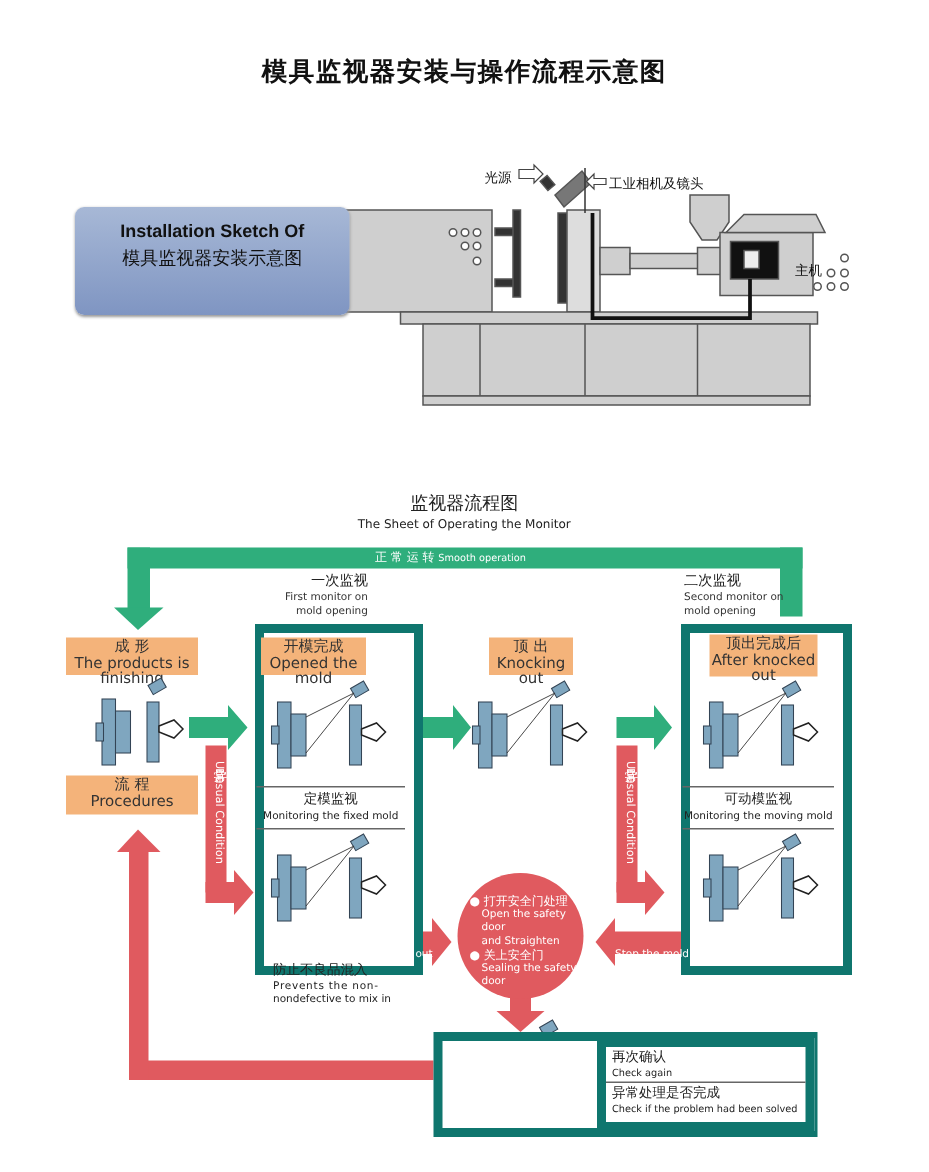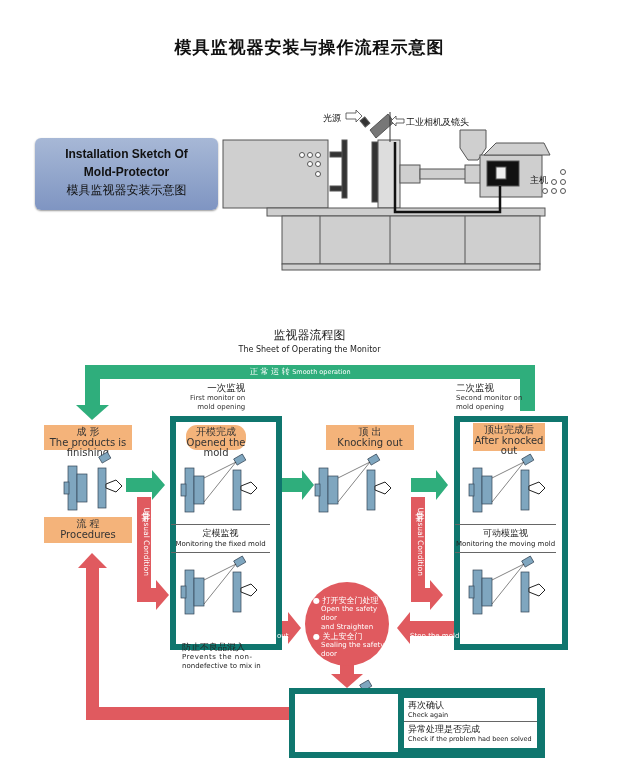--- a/index.html
+++ b/index.html
@@ -1,20 +1,20 @@
 <!DOCTYPE html>
 <html><head>
 <meta charset="utf-8">
 <style>
   html, body { margin:0; padding:0; background:#ffffff; }
   body { width:619px; height:781px; position:relative; overflow:hidden;
          font-family:"DejaVu Sans", "Liberation Sans", sans-serif; color:#222; }
   .abs { position:absolute; }
   .title { left:0; width:619px; top:36px; text-align:center; font-size:17px; font-weight:bold; letter-spacing:1px; color:#111; }
-  .badge { left:35px; top:138px; width:183px; height:72px; border-radius:6px;
+  .badge { left:50px; top:138px; width:183px; height:72px; border-radius:6px;
            background:linear-gradient(#a7b8d6,#7f95c2); color:#111; text-align:center; box-shadow:0 1px 2px #999; }
   .badge .en { font-size:12px; font-weight:bold; line-height:18px; margin-top:7px; font-family:"Liberation Sans", sans-serif; }
   .badge .cn { font-size:12px; line-height:18px; }
   .mlabel { font-size:9px; color:#111; }
   .sub-title { left:0; width:619px; text-align:center; }
   .orange { background:#f4b37a; text-align:center; color:#333; }
   .orange .cn { font-size:10px; line-height:13px; }
   .orange .en { font-size:10px; line-height:10px; }
   .box { border:6px solid #0f766e; background:#fff; }
   .hdr { font-size:9.5px; line-height:12px; color:#222; }
@@ -83,21 +83,20 @@
 
     <polyline points="395,142 395,212 500,212 500,186" fill="none" stroke="#111" stroke-width="2.5"></polyline>
   </g>
 
   <polygon points="346,113 356,113 356,110 362,116 356,122 356,119 346,119" fill="#fff" stroke="#444" stroke-width="0.8"></polygon>
   <polygon points="404,119 396,119 396,116 391,121 396,126 396,123 404,123" fill="#fff" stroke="#444" stroke-width="0.8"></polygon>
 </svg>
 
 <div class="abs badge">
   <div class="en">Installation Sketch Of</div>
-  <div class="en" style="margin-top:0">Mold-Protector</div>
   <div class="cn">模具监视器安装示意图</div>
 </div>
 <div class="abs mlabel" style="left:323px;top:112px;">光源</div>
 <div class="abs mlabel" style="left:406px;top:116px;">工业相机及镜头</div>
 <div class="abs mlabel" style="left:530px;top:174px;">主机</div>
 
 <div class="abs sub-title" style="top:327px;font-size:12px;">监视器流程图</div>
 <div class="abs sub-title" style="top:345px;font-size:8px;">The Sheet of Operating the Monitor</div>
 
 <svg width="619" height="781">
@@ -159,25 +158,25 @@
 <div class="abs box" style="left:454px;top:416px;width:102px;height:222px;"></div>
 <div class="abs" style="left:171px;top:524px;width:99px;border-top:1px solid #666;"></div>
 <div class="abs" style="left:171px;top:552px;width:99px;border-top:1px solid #666;"></div>
 <div class="abs" style="left:455px;top:524px;width:101px;border-top:1px solid #666;"></div>
 <div class="abs" style="left:455px;top:552px;width:101px;border-top:1px solid #666;"></div>
 
 <div class="abs orange" style="left:44px;top:425px;width:88px;height:25px;">
   <div class="cn">成 形</div>
   <div class="en">The products is finishing</div>
 </div>
-<div class="abs orange" style="left:186px;top:425px;width:60px;height:25px;border-radius:11px;">
+<div class="abs orange" style="left:174px;top:425px;width:70px;height:25px;">
   <div class="cn">开模完成</div>
   <div class="en">Opened the mold</div>
 </div>
-<div class="abs orange" style="left:326px;top:425px;width:88px;height:25px;">
+<div class="abs orange" style="left:326px;top:425px;width:56px;height:25px;">
   <div class="cn">顶 出</div>
   <div class="en">Knocking out</div>
 </div>
 <div class="abs orange" style="left:473px;top:423px;width:72px;height:28px;">
   <div class="cn">顶出完成后</div>
   <div class="en">After knocked out</div>
 </div>
 <div class="abs orange" style="left:44px;top:517px;width:88px;height:26px;">
   <div class="cn">流 程</div>
   <div class="en">Procedures</div>

